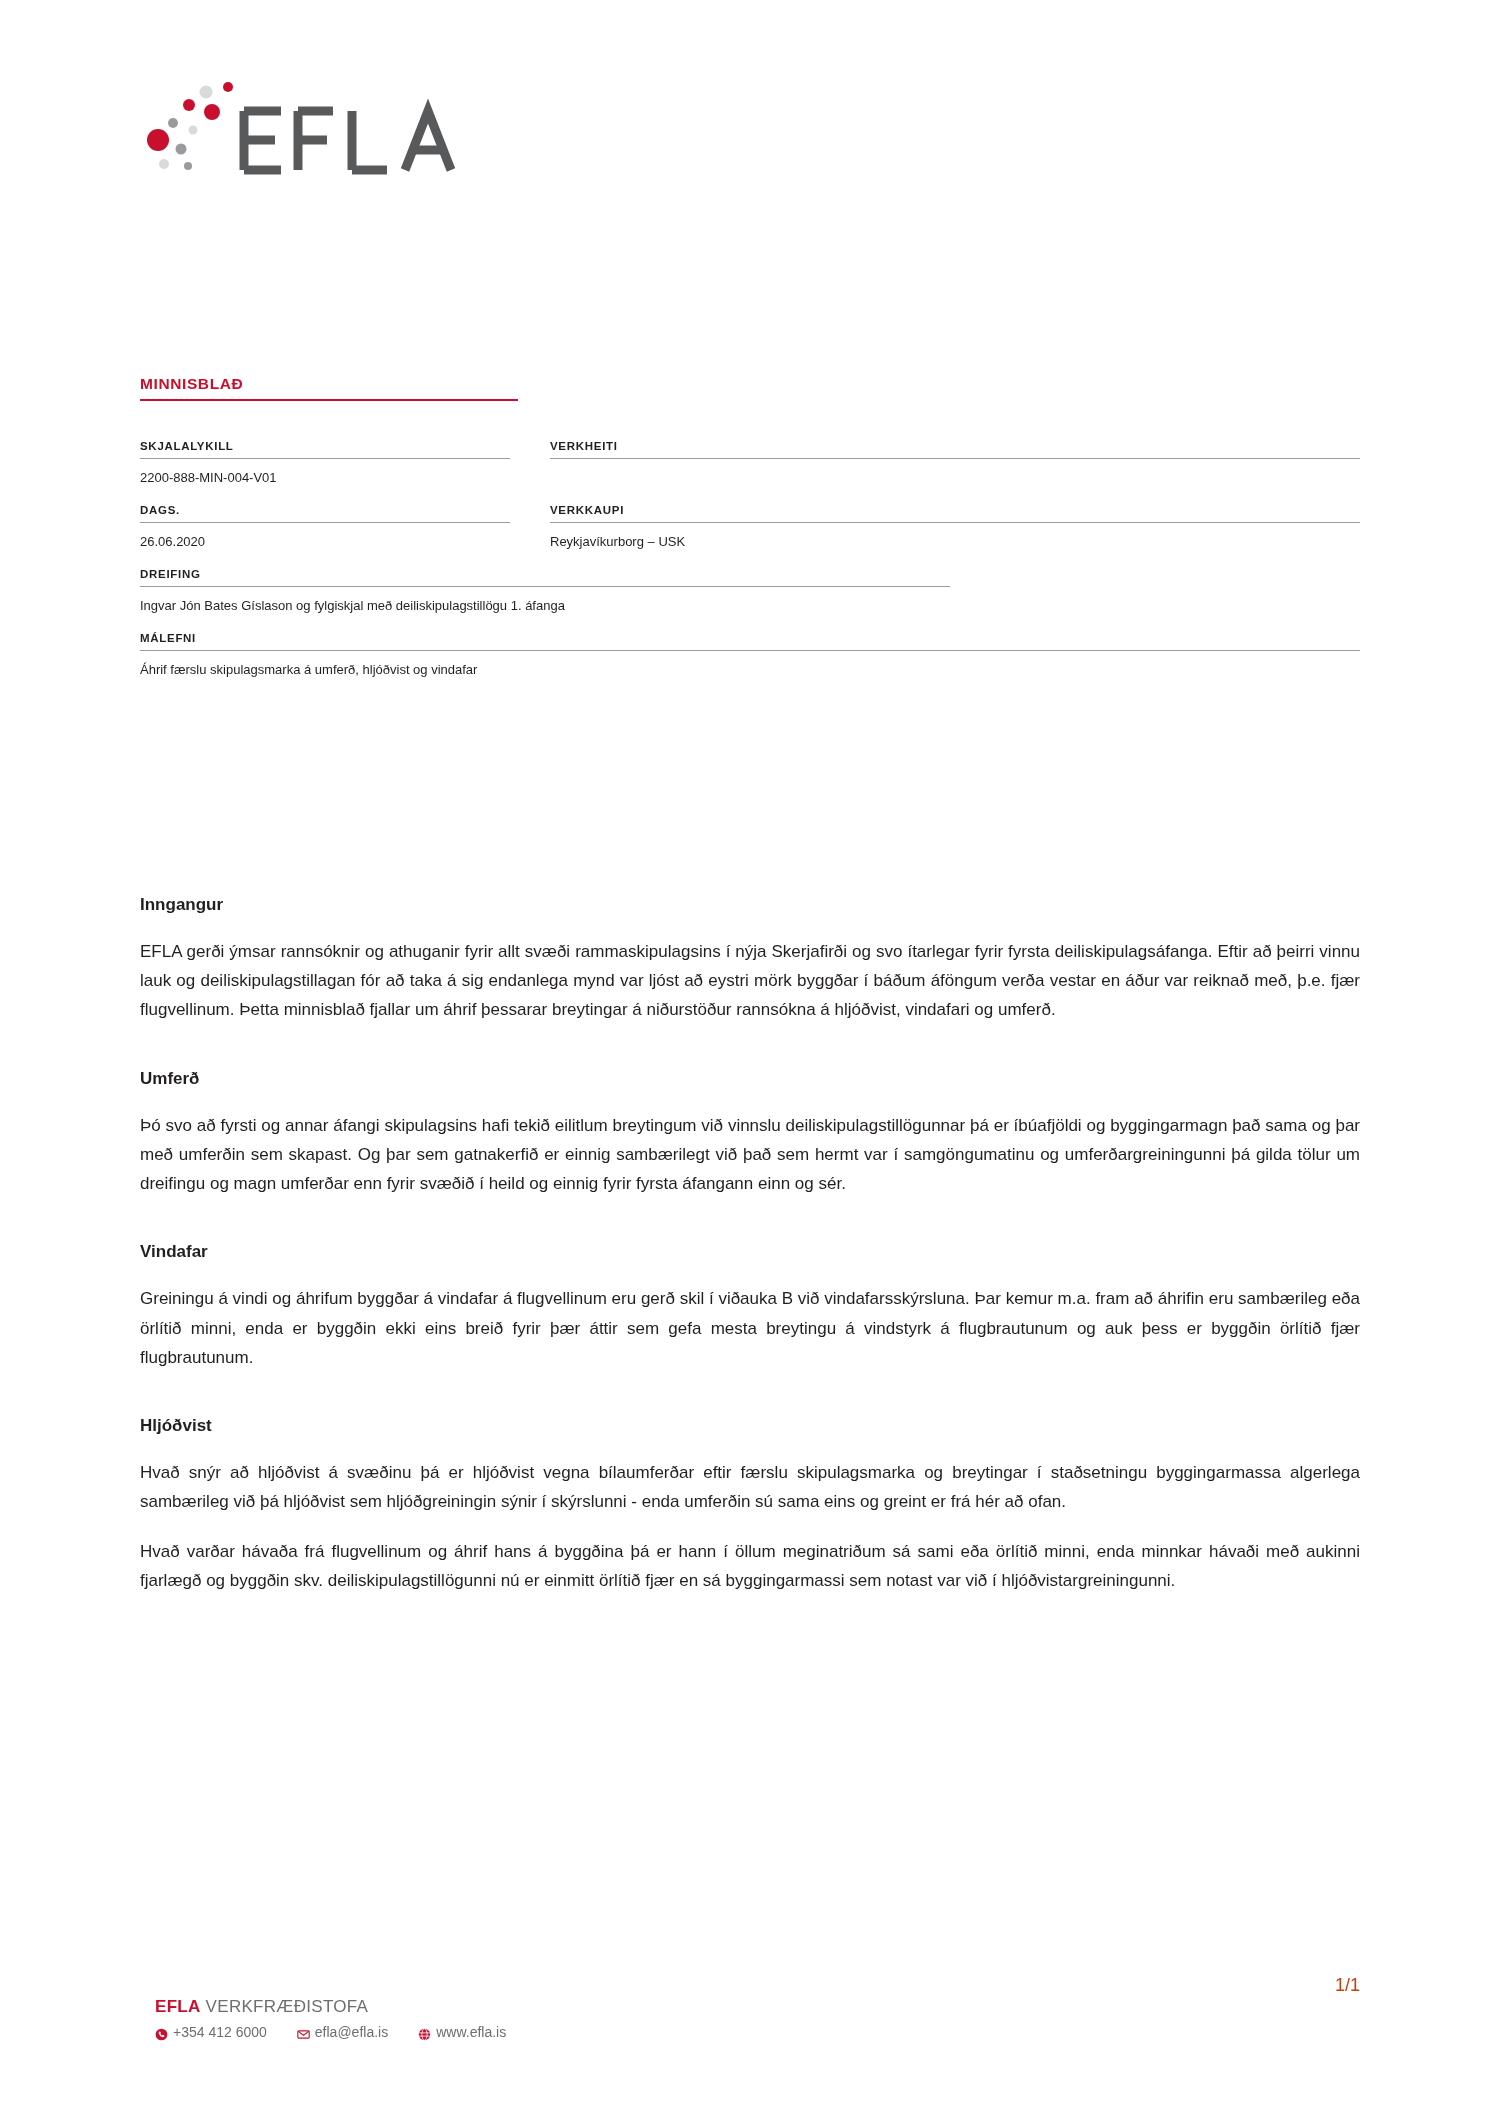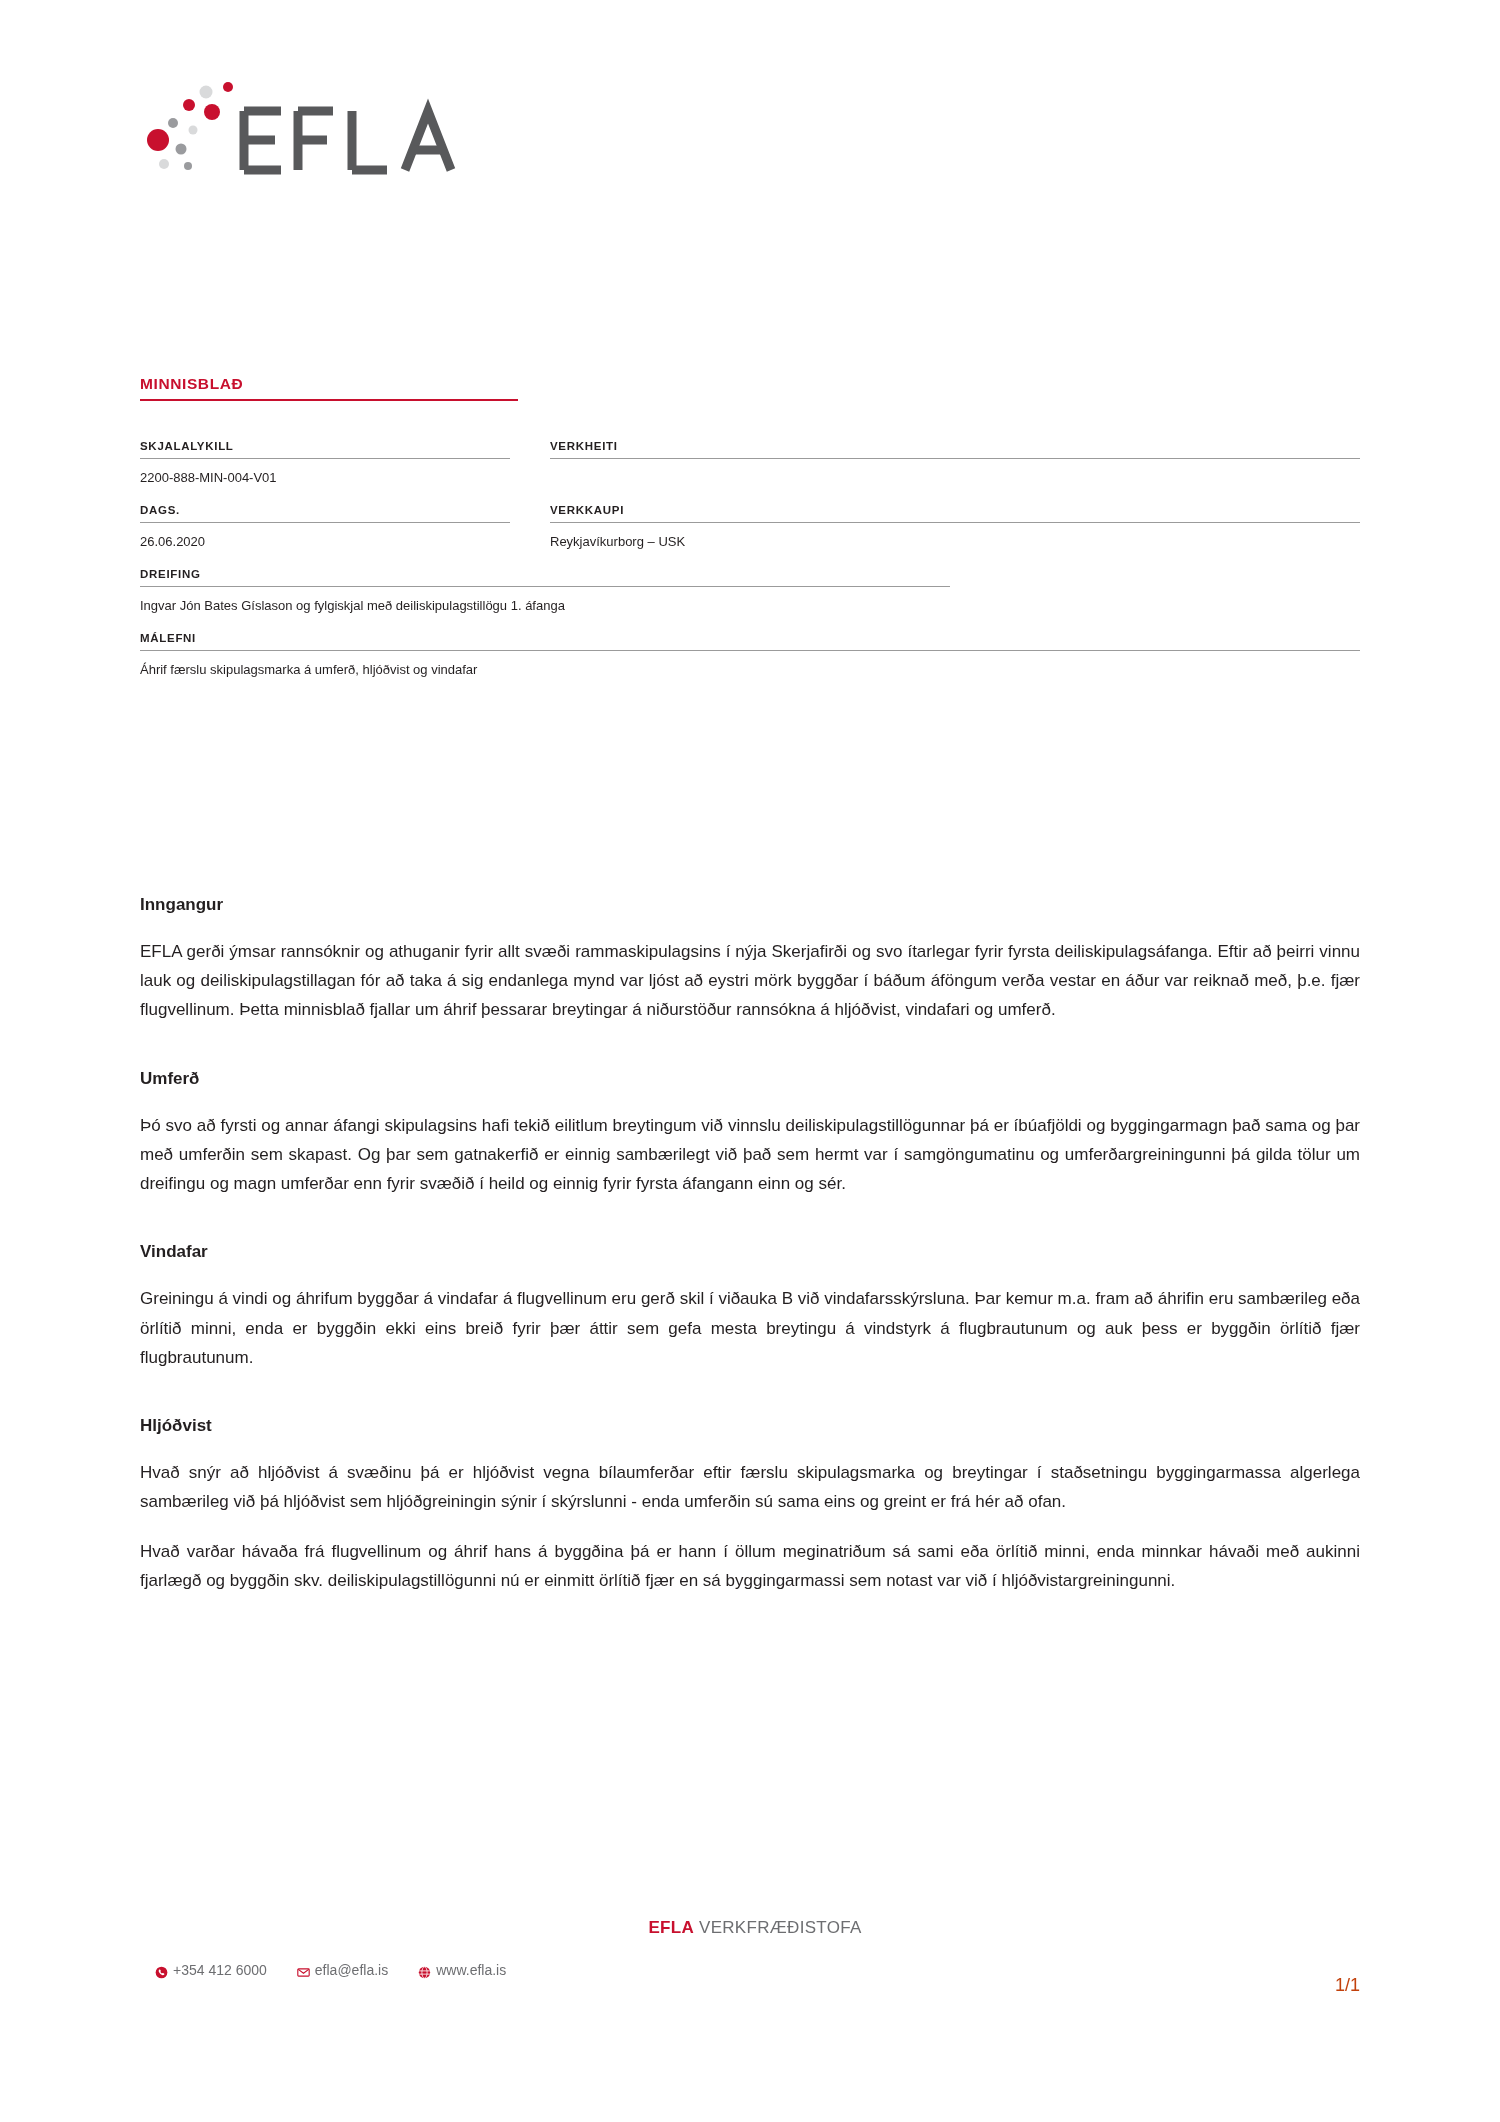--- a/index.html
+++ b/index.html
@@ -121,37 +121,36 @@
   .page-num {
     position: absolute;
     right: 140px;
     top: 1975px;
     font-size: 18px;
     color: #c2410c;
   }
   .footer {
     position: absolute;
     left: 155px;
-    top: 1918px;
+    top: 1997px;
     width: 1200px;
-    text-align: center;
   }
   .footer-line1 {
     font-size: 17px;
     letter-spacing: 0.3px;
   }
   .footer-efla {
     color: #c8102e;
     font-weight: bold;
   }
   .footer-vst {
     color: #6d6e71;
   }
   .footer-line2 {
-    margin-top: 24px;
+    margin-top: 7px;
     font-size: 14px;
     color: #6d6e71;
     display: flex;
     align-items: center;
     gap: 8px;
   }
   .fi {
     display: inline-block;
     width: 13px; height: 13px;
     position: relative;

